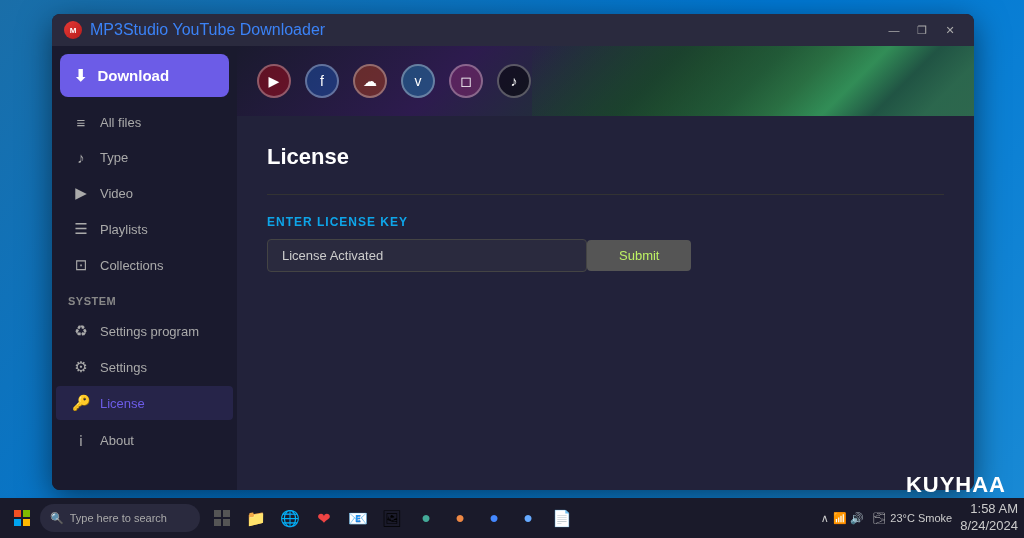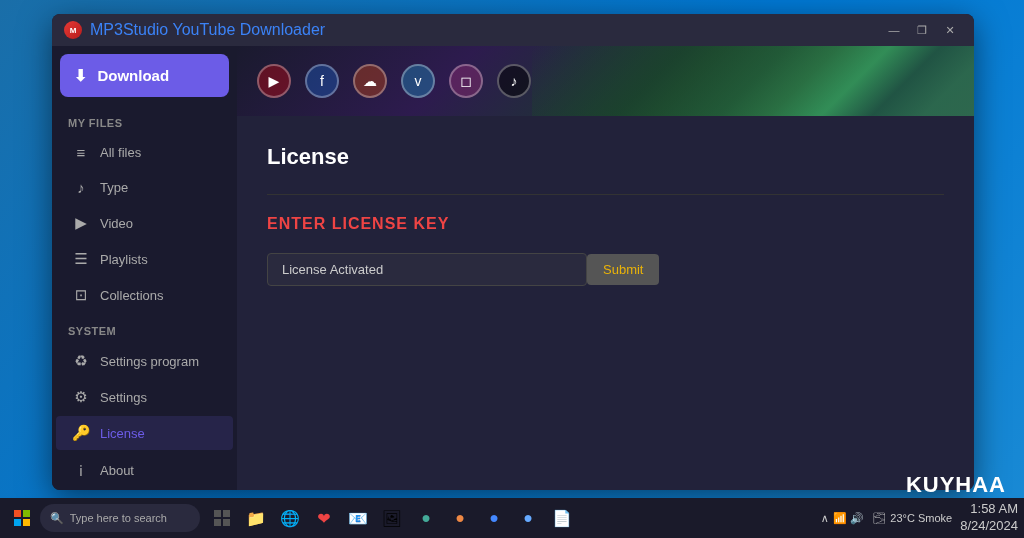--- a/index.html
+++ b/index.html
@@ -202,49 +202,49 @@
       font-size: 22px;
       font-weight: 700;
       margin-bottom: 24px;
     }
     .license-divider {
       border: none;
       border-top: 1px solid #333;
       margin-bottom: 20px;
     }
     .license-label {
-      color: #ef4444;
-      font-size: 16px;
+      color: #0ea5e9;
+      font-size: 12px;
       font-weight: 600;
       letter-spacing: 1px;
       text-transform: uppercase;
-      margin-bottom: 20px;
+      margin-bottom: 10px;
     }
     .license-input-row {
       display: flex;
       gap: 0;
       align-items: center;
     }
     .license-input {
       background: #2a2a3e;
       border: 1px solid #444;
       border-radius: 4px;
       color: #ccc;
       font-size: 13px;
       padding: 8px 14px;
       width: 320px;
       outline: none;
     }
     .submit-btn {
       background: #555;
       border: none;
       border-radius: 4px;
-      color: #eab308;
+      color: #bef264;
       font-size: 13px;
-      padding: 8px 16px;
+      padding: 8px 32px;
       cursor: pointer;
     }
 
     
     .watermark {
       position: absolute;
       bottom: 24px;
       right: 18px;
       text-align: right;
       z-index: 10;
@@ -378,21 +378,20 @@
 
     <div class="app-body">
 
       <div class="sidebar">
 
         <div class="download-btn">
           <span class="icon">⬇</span>
           <span>Download</span>
         </div>
 
-        <div class="sidebar-section-label">MY FILES</div>
 
         <div class="sidebar-item">
           <span class="item-icon">≡</span>
           <span>All files</span>
         </div>
         <div class="sidebar-item">
           <span class="item-icon">♪</span>
           <span>Type</span>
         </div>
         <div class="sidebar-item">

